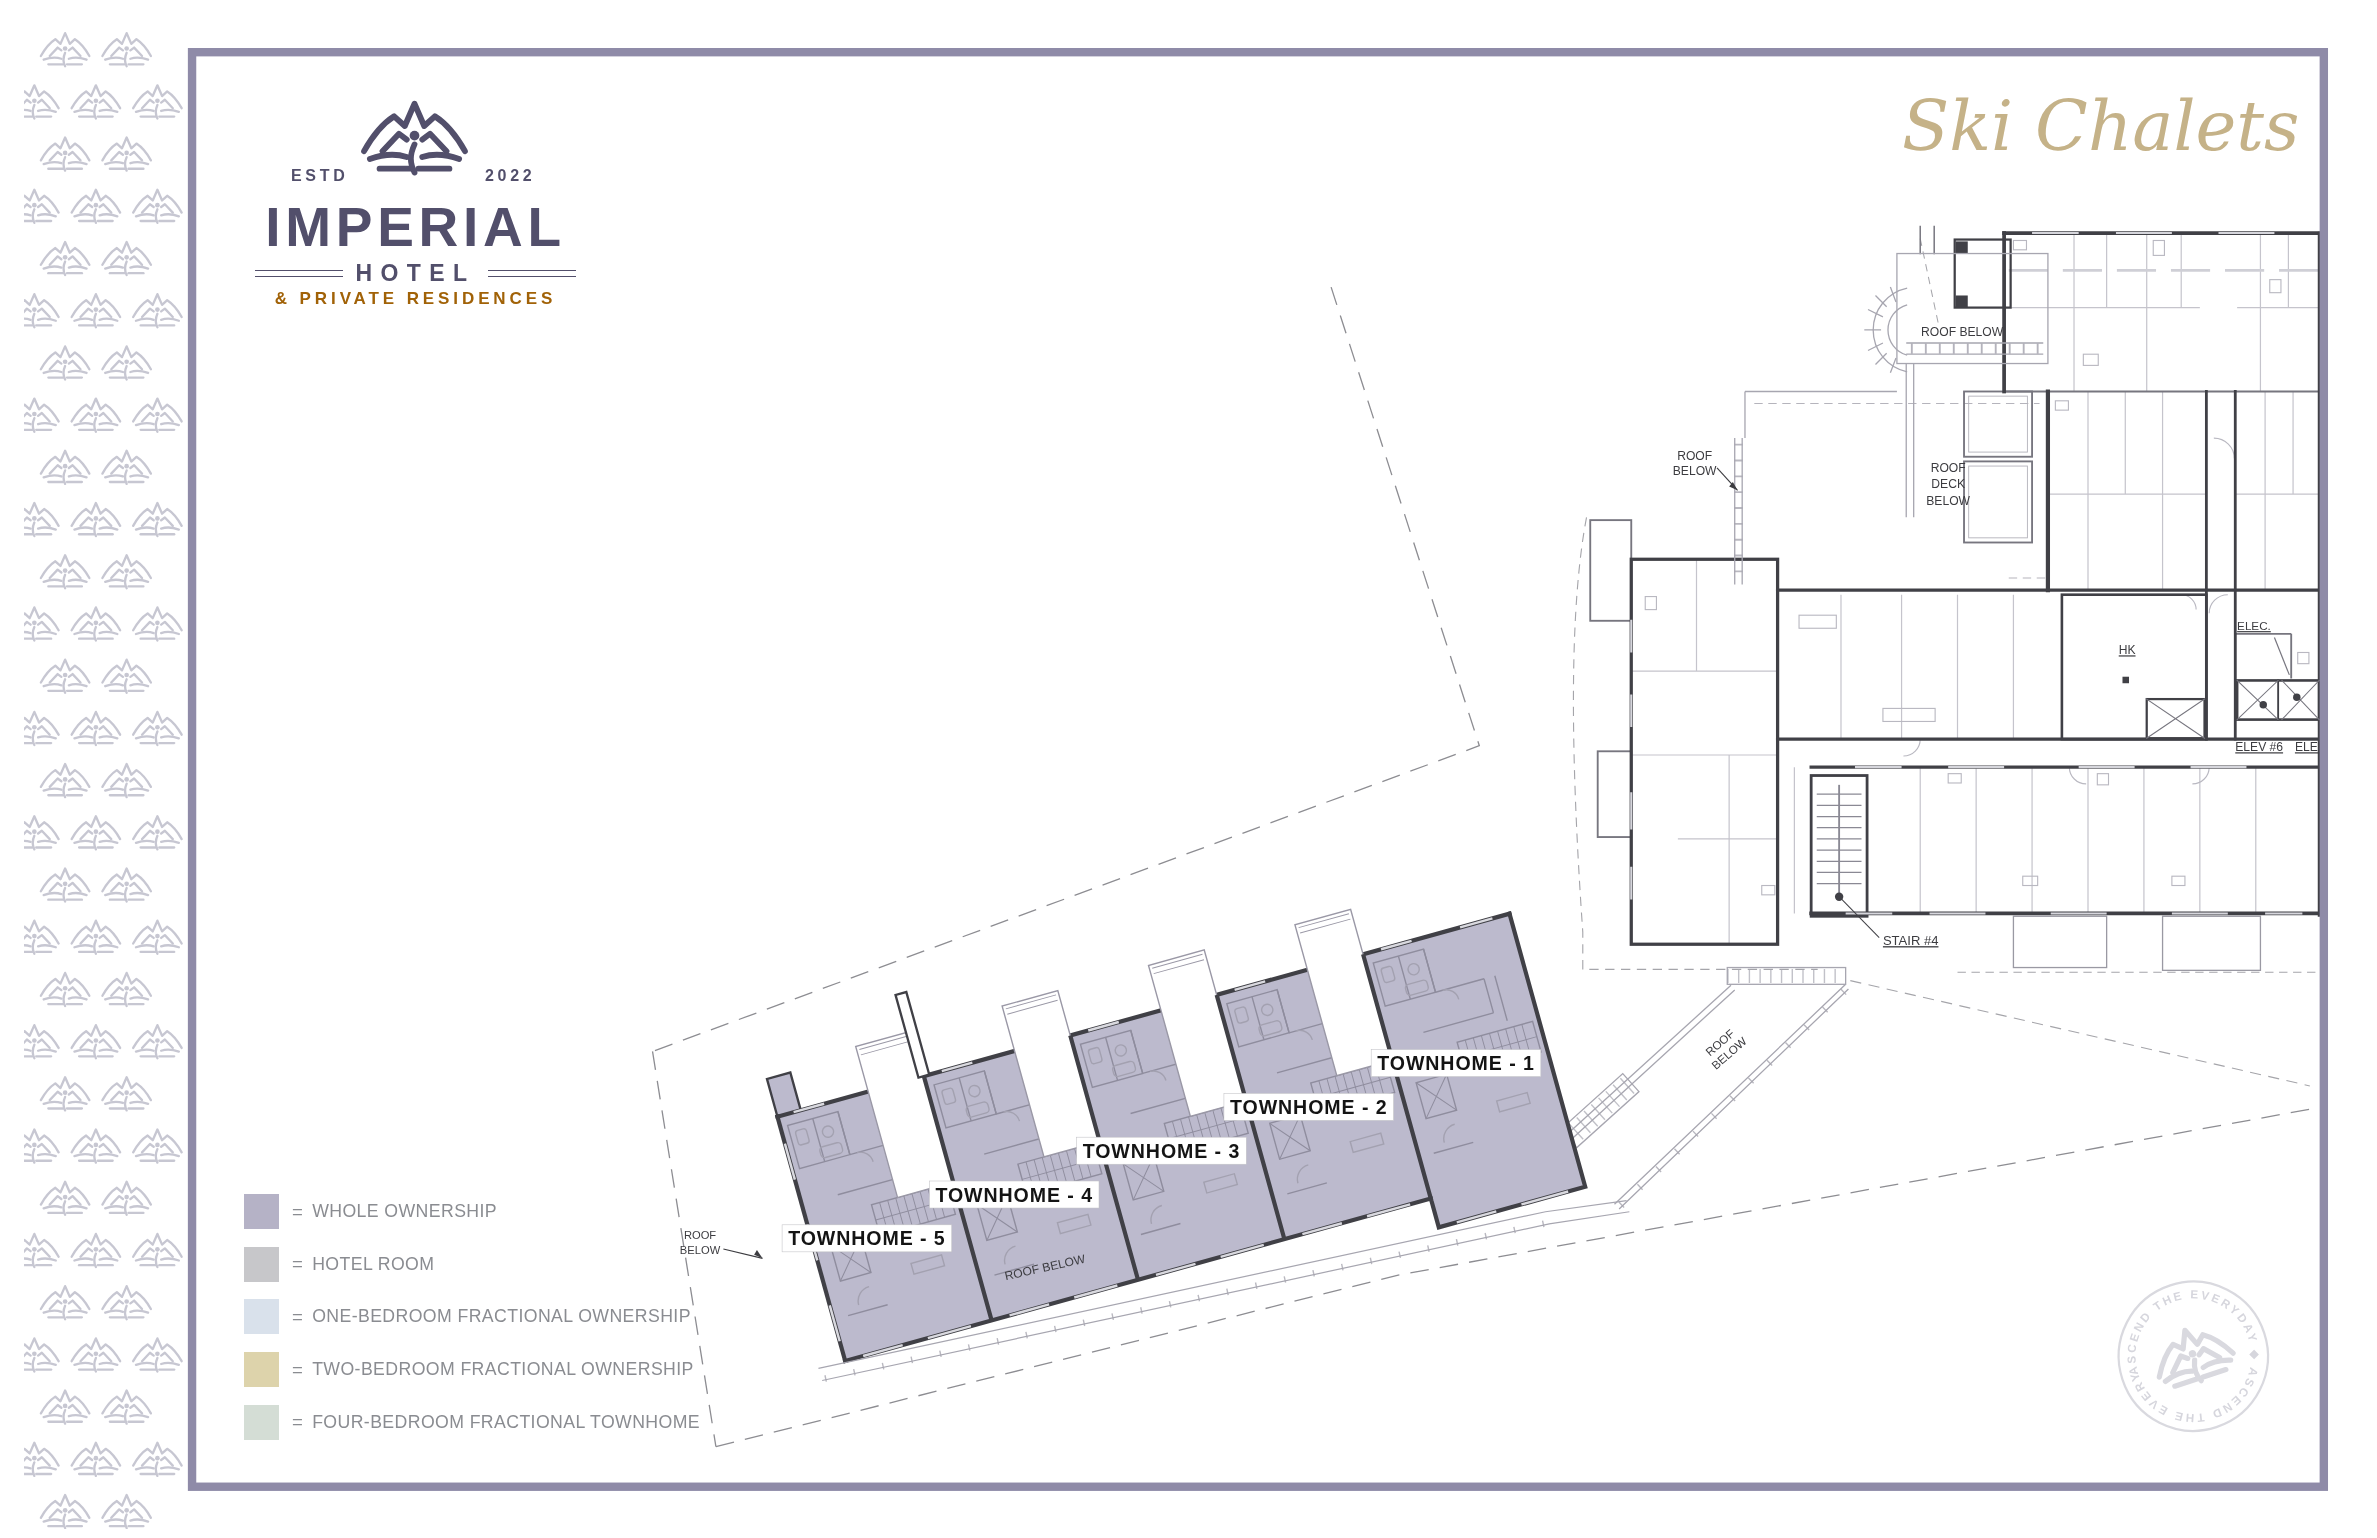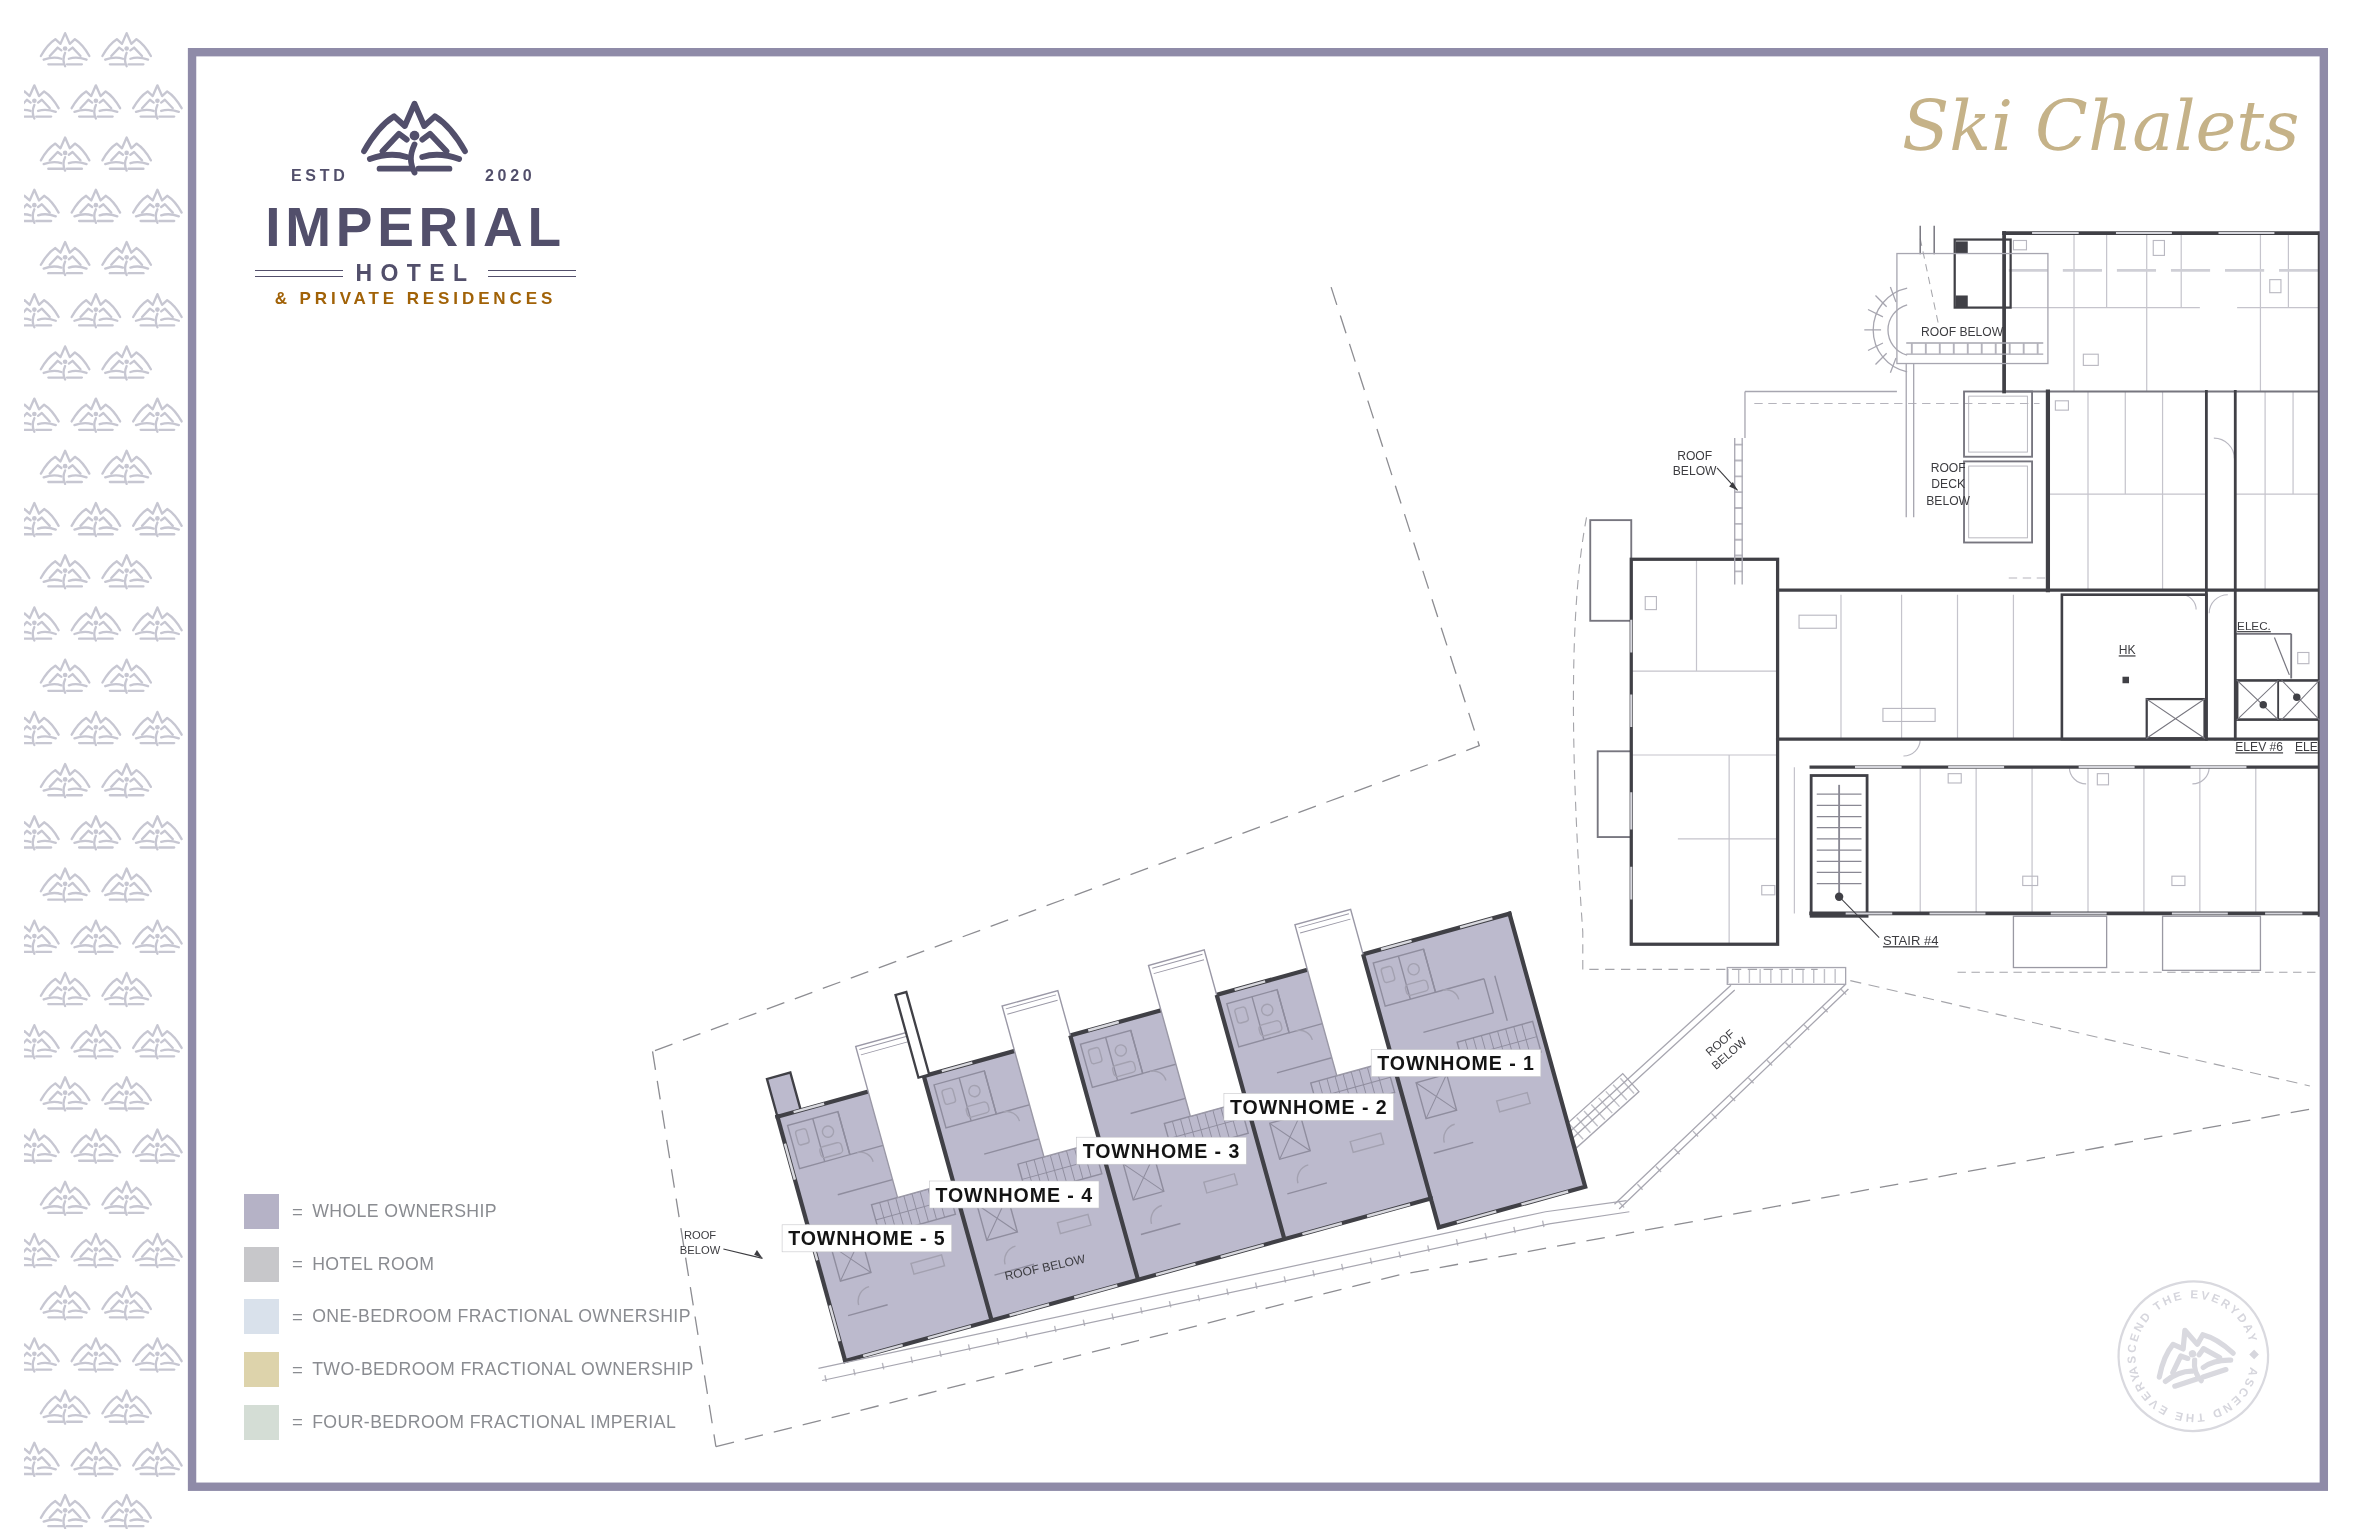--- a/index.html
+++ b/index.html
@@ -121,21 +121,21 @@
       <use href="#crown" transform="translate(-19,1512) scale(0.5)"></use>
       <use href="#crown" transform="translate(47,1512) scale(0.5)"></use>
       <use href="#crown" transform="translate(113,1512) scale(0.5)"></use>
       <use href="#crown" transform="translate(14,1568) scale(0.5)"></use>
       <use href="#crown" transform="translate(80,1568) scale(0.5)"></use>
     </g>
 </svg>
 
 <div class="abs logo">
   <span class="estd">ESTD</span>
-  <span class="year">2020</span>
+  <span class="year">2022</span>
   <span class="crownwrap">
     <svg width="155" height="97" viewBox="0 0 120 100">
       <use href="#crown" stroke="#524f6b" stroke-width="6"></use>
     </svg>
   </span>
   <div class="brandname">IMPERIAL</div>
   <div class="hotelrow">
     <span class="rule"></span>
     <span class="hotel">HOTEL</span>
     <span class="rule"></span>
@@ -426,16 +426,16 @@
         <rect width="38" height="38" fill="#ddd3ab"></rect>
       </svg>
     <span class="leq">=</span>
     <span class="llab">TWO-BEDROOM FRACTIONAL OWNERSHIP</span>
   </div>
   <div class="lrow">
     <svg width="35" height="35" viewBox="0 0 38 38">
         <rect width="38" height="38" fill="#d4ddd5"></rect>
       </svg>
     <span class="leq">=</span>
-    <span class="llab">FOUR-BEDROOM FRACTIONAL IMPERIAL</span>
+    <span class="llab">FOUR-BEDROOM FRACTIONAL TOWNHOME</span>
   </div>
 </div>
 
 
 </body></html>

